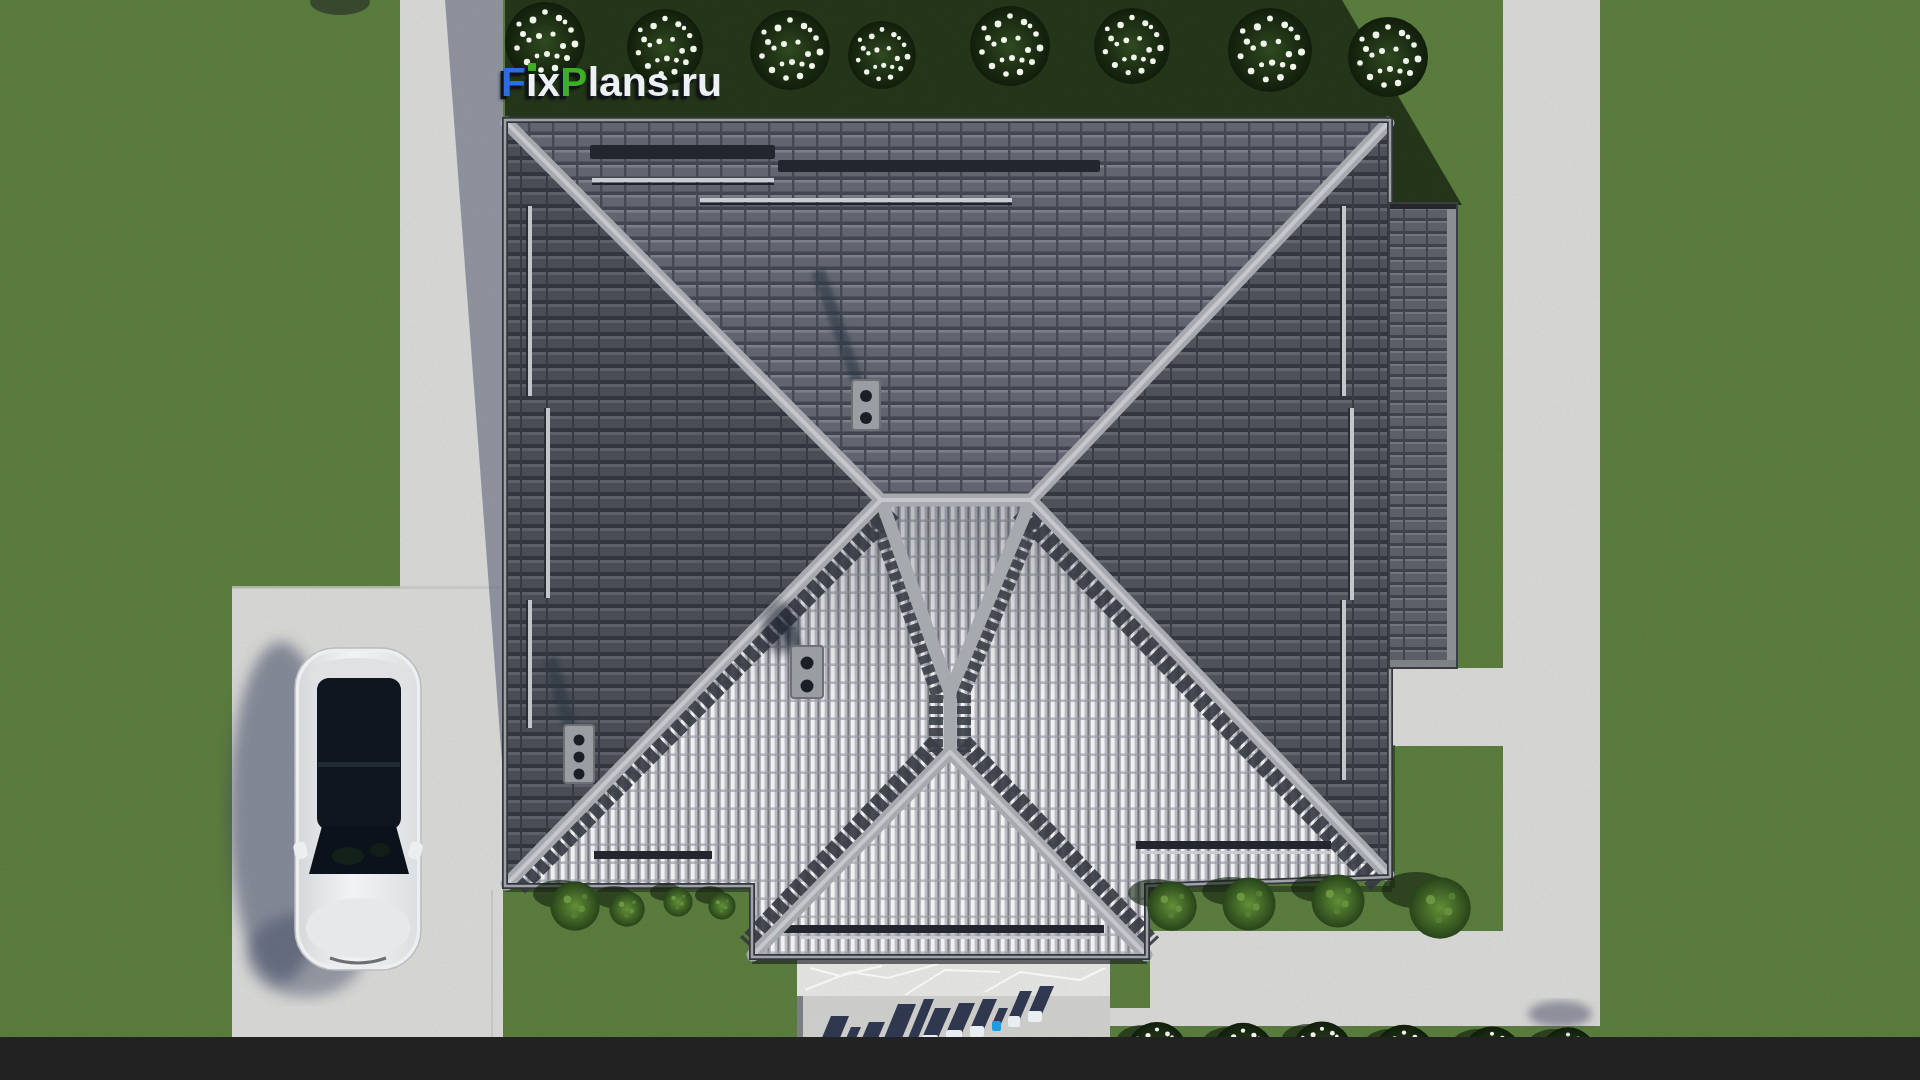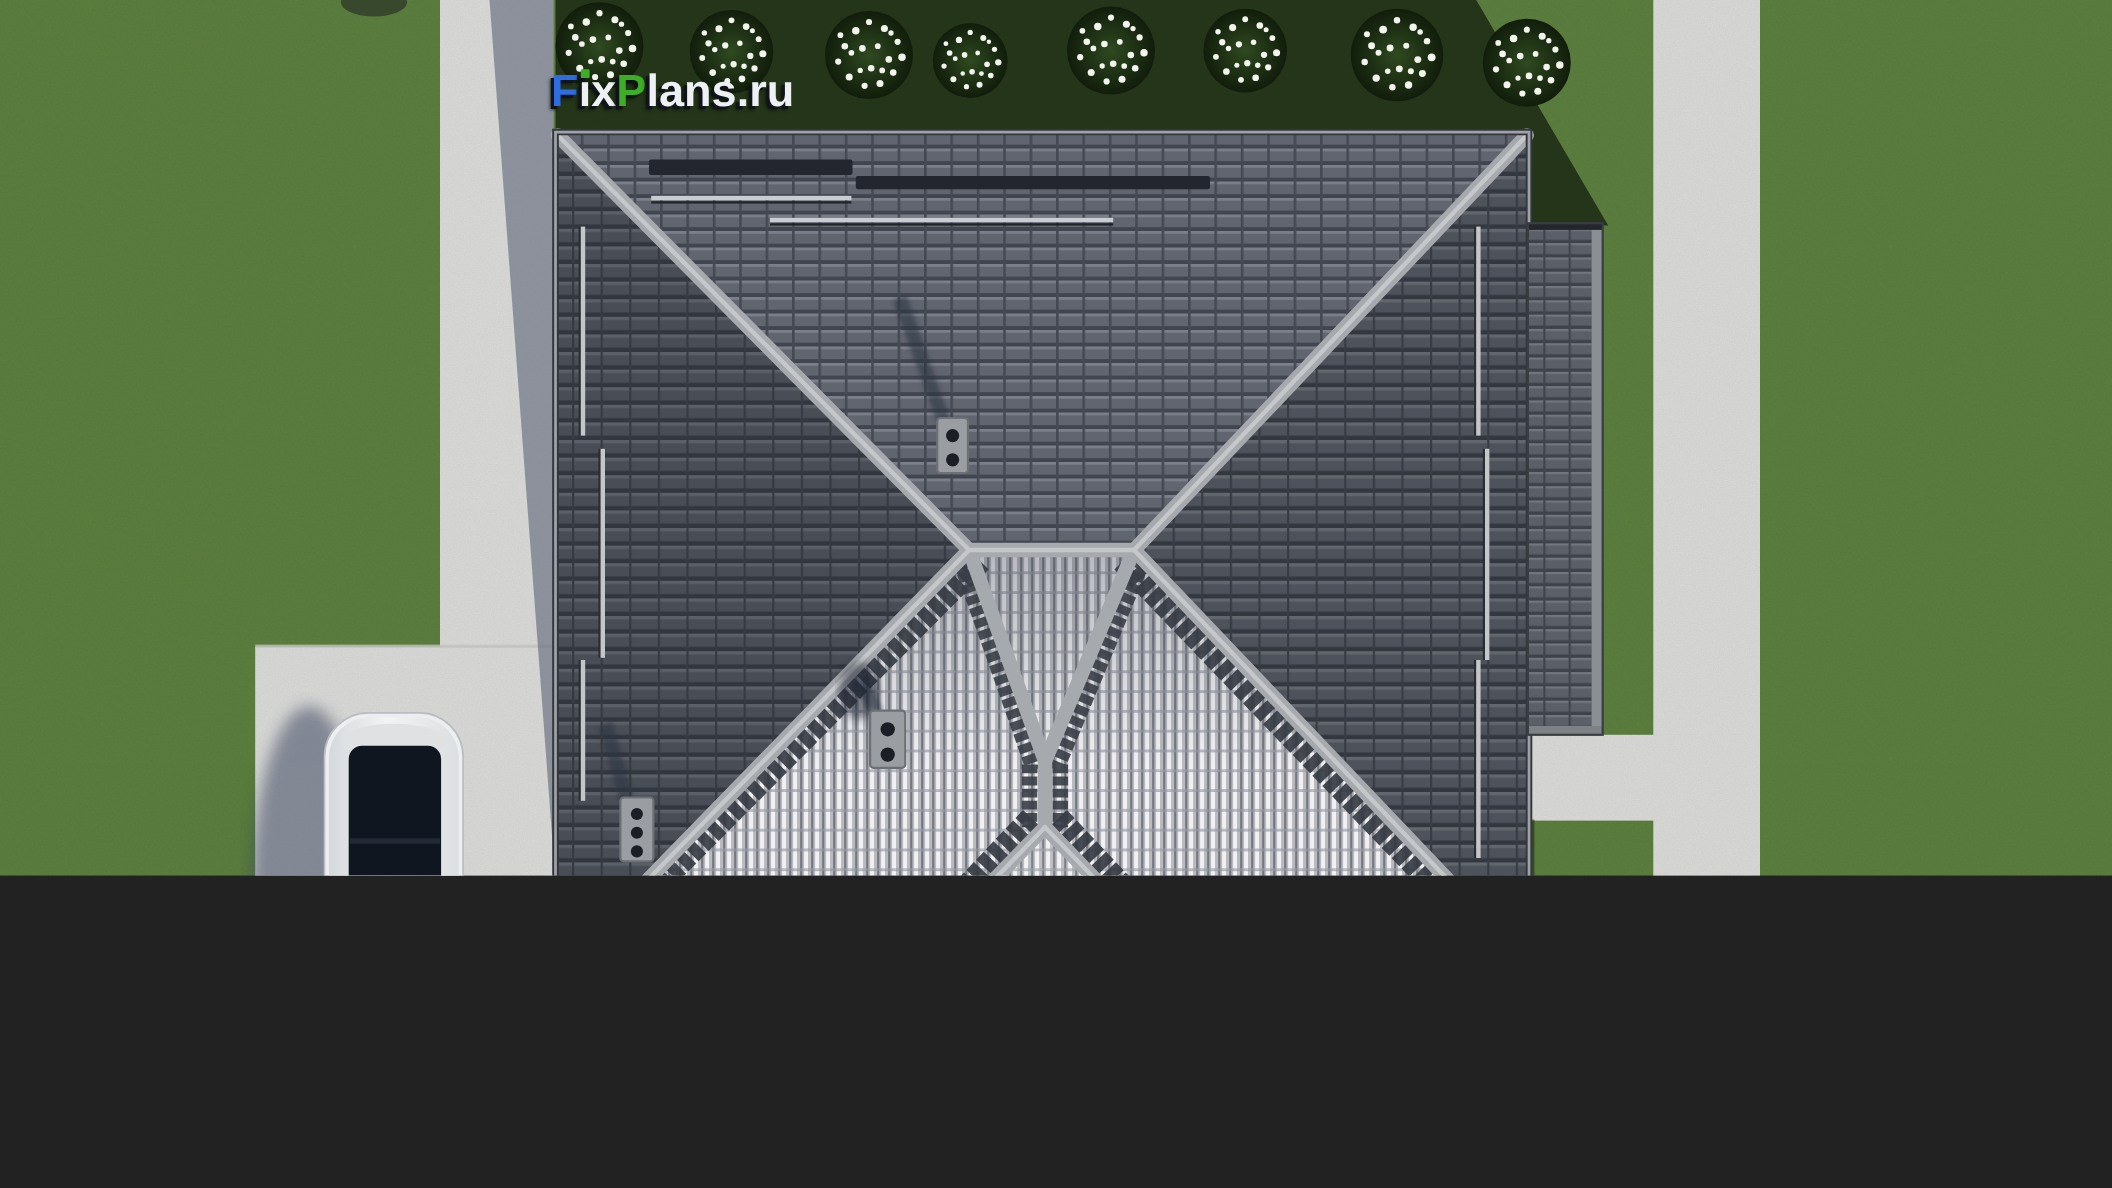--- a/index.html
+++ b/index.html
@@ -1,16 +1,16 @@
 <!DOCTYPE html>
 <html><head>
 <meta charset="utf-8">
 <style>
   html,body{margin:0;padding:0;background:#222;}
-  .stage{position:relative;width:1920px;height:796px;overflow:hidden;
+  .stage{position:relative;width:1920px;height:1037px;overflow:hidden;
          font-family:"Liberation Sans",sans-serif;}
   .stage svg{position:absolute;left:0;top:0;}
   
   .logo{position:absolute;left:501px;top:62px;font-size:41px;font-weight:bold;
         letter-spacing:0px;line-height:1;
         text-shadow:-3px 3px 0 #10141a, -4px 4px 3px rgba(0,0,0,.55);
         user-select:none;white-space:nowrap;}
   .lg-b{color:#2d6de0;}
   .lg-w{color:#eef1f4;}
   .lg-g{color:#3fae27;}

